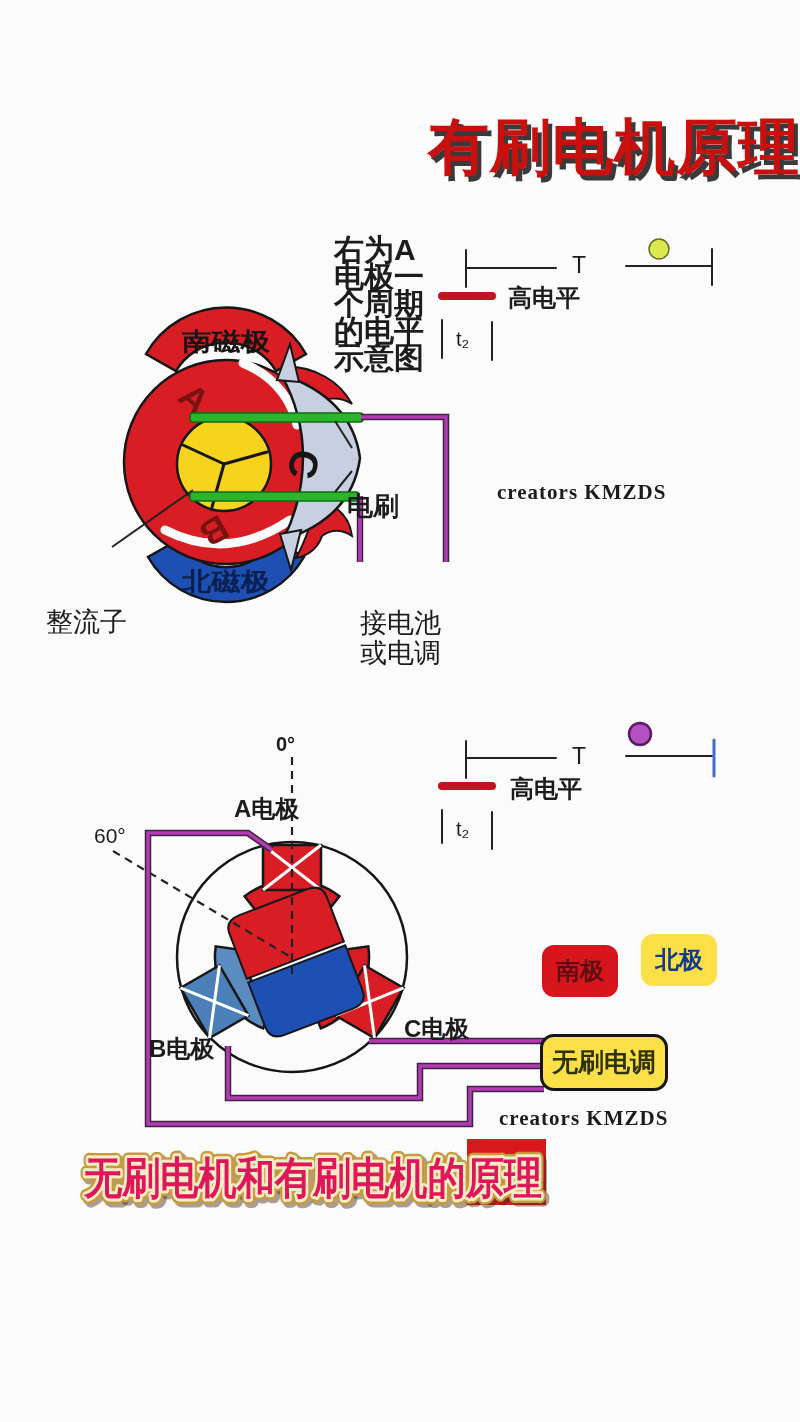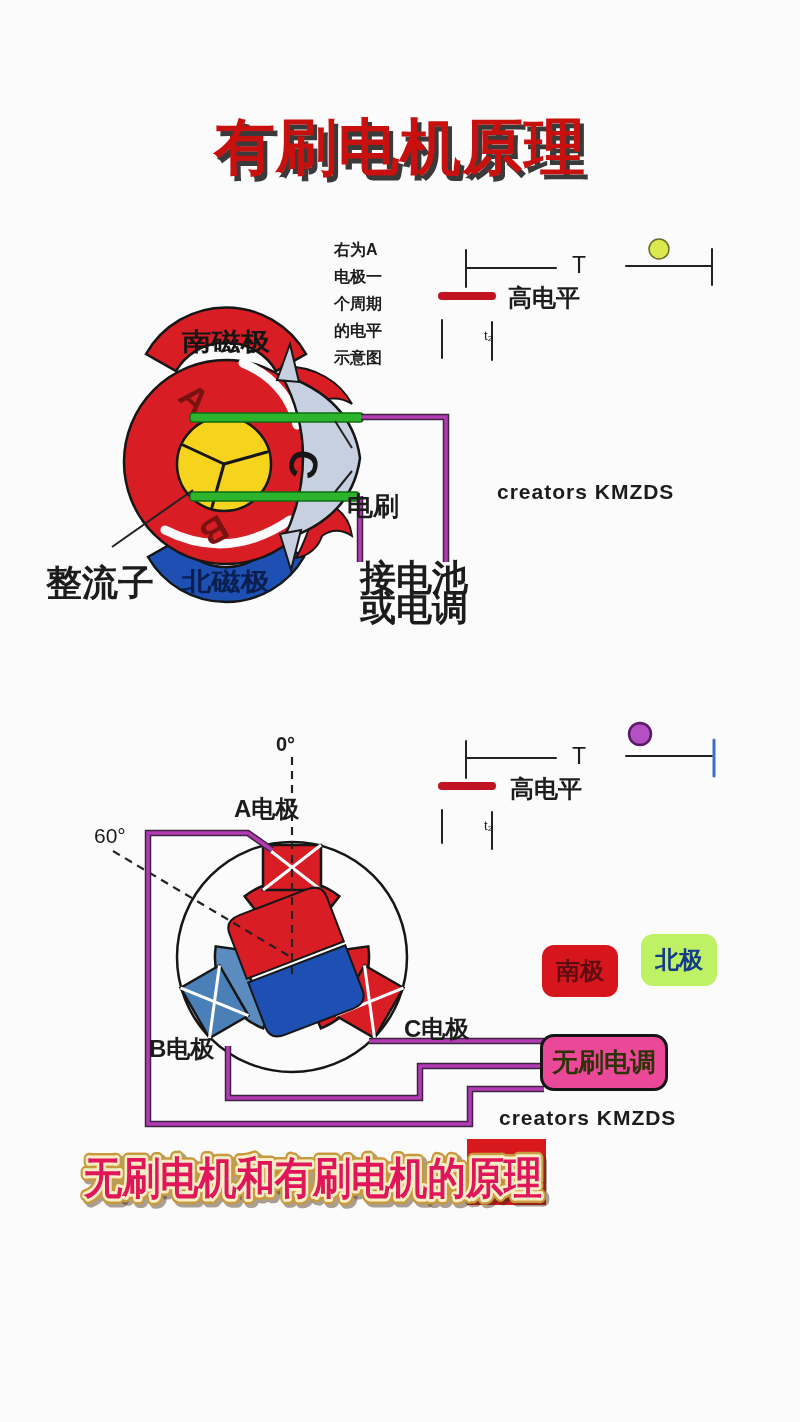--- a/index.html
+++ b/index.html
@@ -3,35 +3,35 @@
 <meta charset="utf-8">
 <style>
   html,body{margin:0;padding:0;background:#ddd;}
   .poster{position:relative;width:800px;height:1422px;background:#fbfbfb;overflow:hidden;
           font-family:"Liberation Sans",sans-serif;color:#1c1c1c;}
   svg.layer{position:absolute;left:0;top:0;z-index:1;}
   svg text{font-family:"Liberation Sans",sans-serif;}
   .lbl{position:absolute;z-index:2;white-space:nowrap;}
   .sec-title{position:absolute;left:0;width:100%;text-align:center;font-size:61px;font-weight:bold;
              color:#c8100f;text-shadow:4px 5px 0 #3a3a3a;z-index:2;letter-spacing:1px;}
-  .note{position:absolute;left:334px;top:236px;font-size:16px;font-weight:bold;line-height:27px;z-index:2;}
+  .note{position:absolute;left:334px;top:236px;font-size:30px;font-weight:bold;line-height:27px;z-index:2;}
   .note span{display:block;}
   .bold24{font-size:24px;font-weight:bold;}
   .bold26{font-size:26px;font-weight:bold;}
-  .bold27{font-size:36px;font-weight:bold;}
-  .mono{font-family:Liberation Sans, sans-serif;font-size:21px;font-weight:600;letter-spacing:1px;}
+  .bold27{font-size:27px;font-weight:normal;margin-top:45px;}
+  .mono{font-family:Liberation Serif, serif;font-size:21px;font-weight:600;letter-spacing:1px;}
   .tsym{font-size:23px;}
-  .t2sym{font-size:13px;margin-left:28px;}
-  .esc-box{position:absolute;left:540px;top:1034px;width:128px;height:57px;background:#ec4899;
+  .t2sym{font-size:20px;}
+  .esc-box{position:absolute;left:540px;top:1034px;width:128px;height:57px;background:#fde047;
            border:3px solid #151515;border-radius:14px;display:flex;align-items:center;justify-content:center;
            font-size:26px;font-weight:bold;color:#2e3306;z-index:2;box-sizing:border-box;}
   .legend{position:absolute;width:76px;height:52px;border-radius:12px;display:flex;align-items:center;
           justify-content:center;font-size:24px;font-weight:bold;z-index:2;}
   .legend.south{left:542px;top:937px;background:#d6161c;color:#5f0d12;margin-top:8px;}
-  .legend.north{left:641px;top:934px;background:#bef264;color:#143a8c;}
+  .legend.north{left:641px;top:934px;background:#fde047;color:#143a8c;}
   .battery span{display:block;}
   .tl{stroke:#222;stroke-width:2;stroke-linecap:round;}
   .dash{stroke:#222;stroke-width:2.2;stroke-dasharray:8 6;fill:none;}
   .wire-under{stroke:#3c2440;stroke-width:6.5;fill:none;}
   .wire-over{stroke:#b23ab2;stroke-width:3.5;fill:none;}
   .lead{stroke:#222;stroke-width:2;}
   .whiteX{stroke:#fff;stroke-width:3;}
 </style>
 </head>
 <body>
@@ -147,21 +147,21 @@
 
     <g>
       <rect x="467" y="1139" width="79" height="66" fill="#d7181d"></rect>
       <text x="87" y="1196" font-size="44" font-weight="bold" fill="none" stroke="rgba(70,45,20,0.45)" stroke-width="12" stroke-linejoin="round" textLength="458" lengthAdjust="spacingAndGlyphs">无刷电机和有刷电机的原理</text>
       <text x="84" y="1193" font-size="44" font-weight="bold" fill="none" stroke="#c89a3e" stroke-width="11" stroke-linejoin="round" textLength="458" lengthAdjust="spacingAndGlyphs">无刷电机和有刷电机的原理</text>
       <text x="84" y="1193" font-size="44" font-weight="bold" fill="none" stroke="#f6ecc5" stroke-width="6" stroke-linejoin="round" textLength="458" lengthAdjust="spacingAndGlyphs">无刷电机和有刷电机的原理</text>
       <text x="84" y="1193" font-size="44" font-weight="bold" fill="#df1659" textLength="458" lengthAdjust="spacingAndGlyphs">无刷电机和有刷电机的原理</text>
     </g>
   </svg>
 
-  <div class="sec-title" style="top:107px;">有刷电机原理</div>
+  <div class="sec-title" style="top:107px;text-align:right;">有刷电机原理</div>
 
   <div class="note">
     <span>右为A</span>
     <span>电极一</span>
     <span>个周期</span>
     <span>的电平</span>
     <span>示意图</span>
   </div>
 
   <div class="lbl tsym" style="left:572px;top:252px;">T</div>

